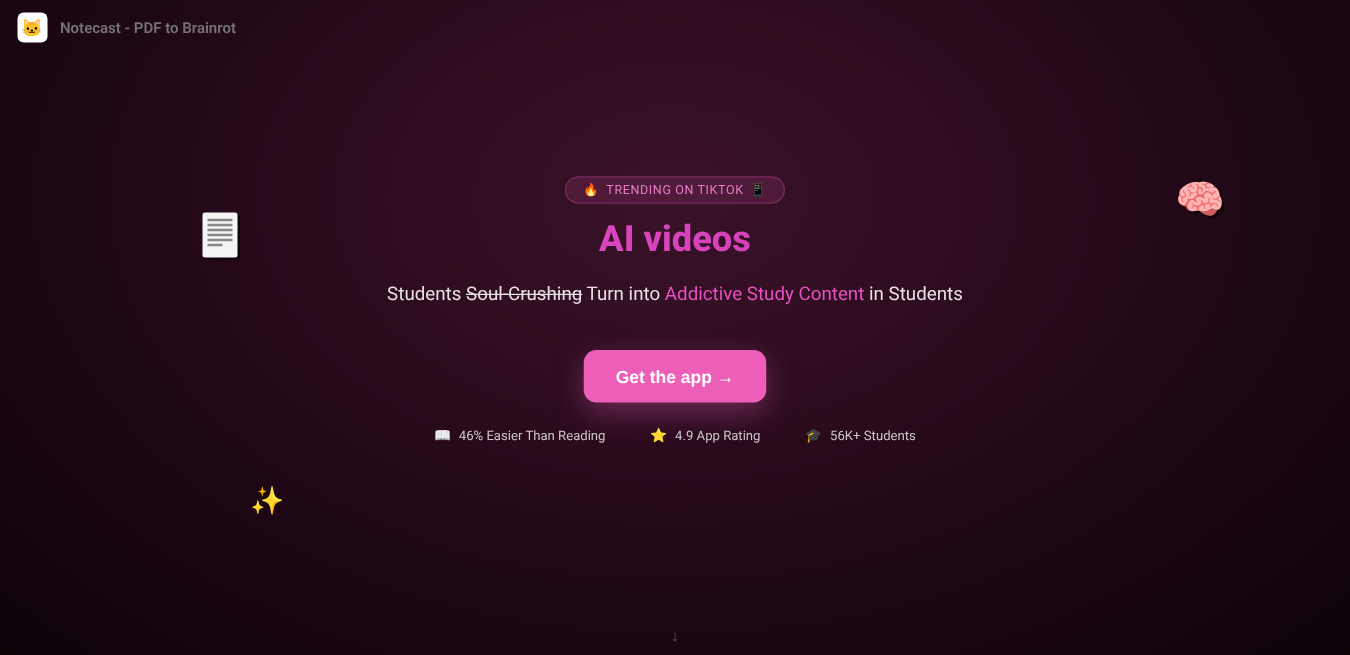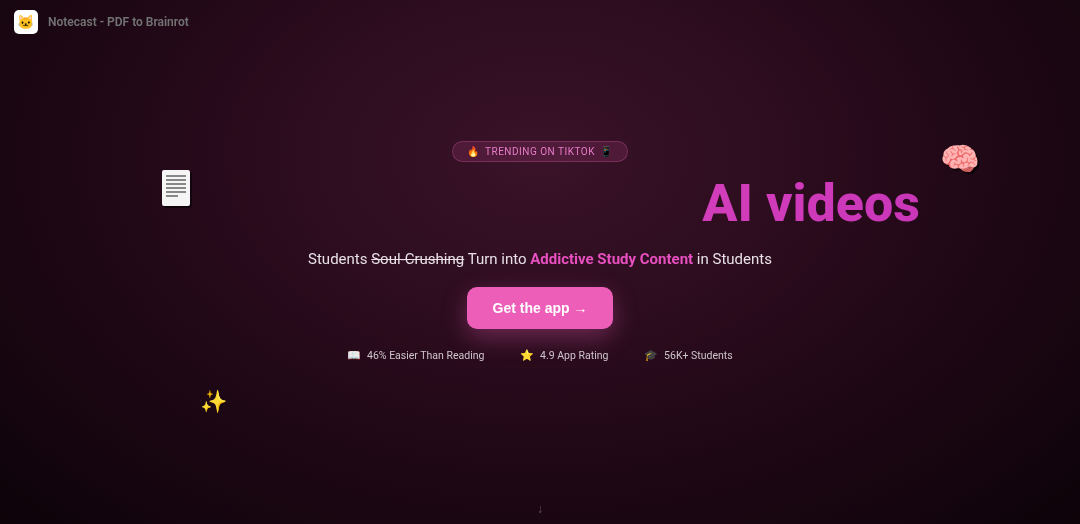--- a/index.html
+++ b/index.html
@@ -80,41 +80,40 @@
   }
 
   .title {
     font-size: 44px;
     font-weight: 800;
     line-height: 1.08;
     color: #fff;
     margin-bottom: 4px;
   }
   .title-accent {
-    font-size: 52px;
+    font-size: 29px;
     font-weight: 800;
     line-height: 1.08;
     background: linear-gradient(90deg, #e84fc0, #c936b8);
     -webkit-background-clip: text;
     background-clip: text;
     color: transparent;
     margin-bottom: 18px;
-    text-align: right;
   }
 
   .subtitle {
     font-size: 15px;
     font-weight: 400;
     color: #e8e0e6;
   }
   .subtitle .strike { text-decoration: line-through; text-align: center; }
-  .subtitle .highlight { color: #e84fc0; font-weight: 700; }
+  .subtitle .highlight { color: #e84fc0; font-weight: 400; }
 
   .cta {
-    margin-top: 19px;
+    margin-top: 36px;
     display: inline-block;
     background: #ec5eb7;
     color: #fff;
     font-weight: 700;
     font-size: 14px;
     padding: 13px 26px;
     border: none;
     border-radius: 10px;
     cursor: pointer;
     box-shadow: 0 8px 24px rgba(236,94,183,0.35);

